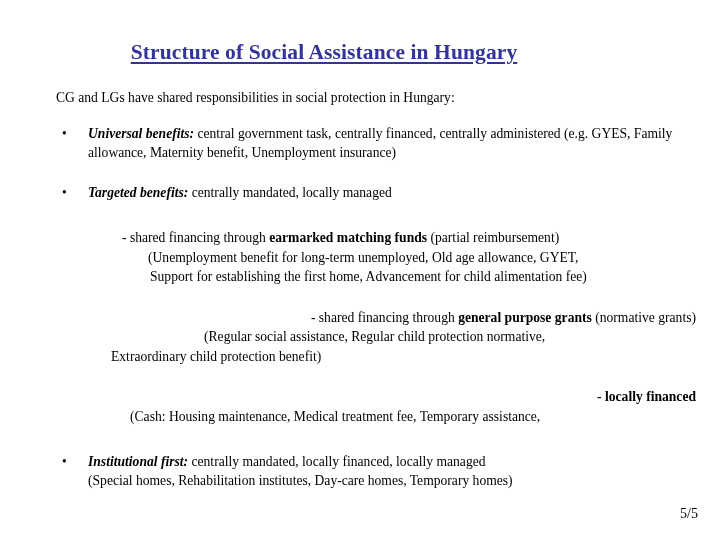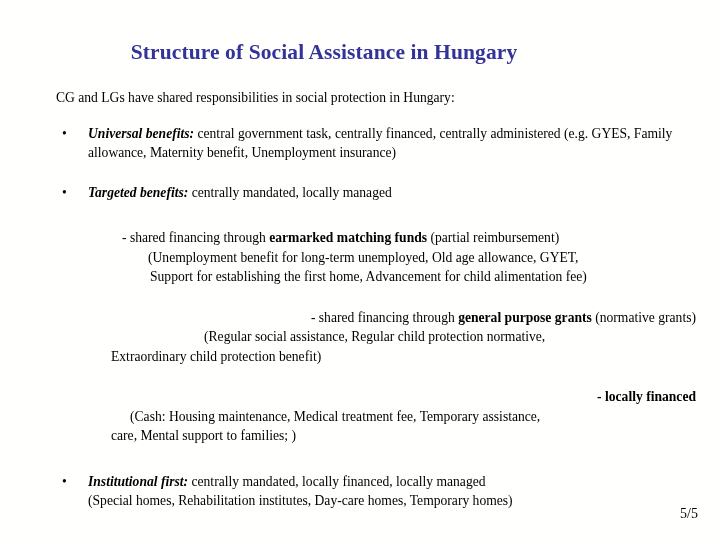--- a/index.html
+++ b/index.html
@@ -26,20 +26,21 @@
   
   .slide-title {
     position: absolute;
     left: 0;
     top: 40px;
     width: 648px;
     text-align: center;
     font-size: 21.5px;
     font-weight: bold;
     color: #333399;
+    text-decoration: underline;
     text-underline-offset: 3px;
     letter-spacing: 0.1px;
   }
 
   
   .body-block {
     position: absolute;
     left: 56px;
     top: 90px;
     width: 640px;
@@ -150,21 +151,20 @@
       <span class="line ind-72"><span>- shared financing through </span><span class="b">general purpose grants</span><span> (normative grants)</span></span>
       <span class="line ind-205">(Regular social assistance, Regular child protection normative,</span>
       <span class="line ind-110">Extraordinary child protection benefit)</span>
     </div>
 
     <div class="gap-med"></div>
 
     <div class="sub-block">
       <span class="line ind-72"><span></span><span class="b">- locally financed</span><span></span></span>
       <span class="line ind-130">(Cash: Housing maintenance, Medical treatment fee, Temporary assistance,</span>
-      <span class="line ind-110">care, Mental support to families; )</span>
     </div>
 
     <div class="gap-large"></div>
 
     <div class="bullet-item">
       <span class="bullet-mark">•</span>
       <span class="bullet-text"><span class="b">Institutional first:</span><span> centrally mandated, locally financed, locally  managed</span></span>
     </div>
     <div class="last-bullet-cont">(Special homes, Rehabilitation institutes, Day-care homes, Temporary homes)</div>
 

